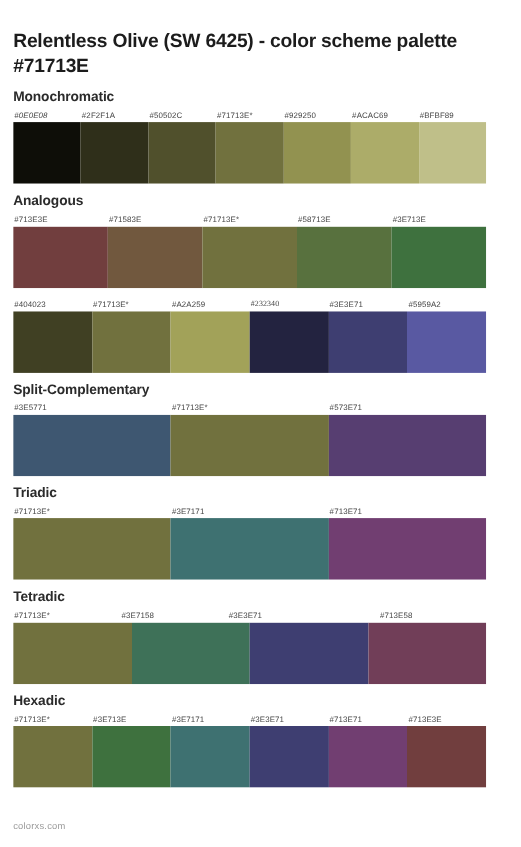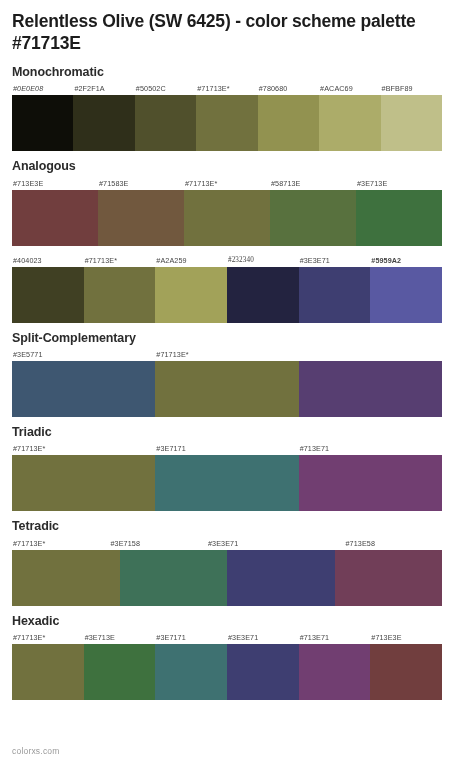--- a/index.html
+++ b/index.html
@@ -11,21 +11,21 @@
     width: 474px;
     height: 770px;
     font-family: "Liberation Sans", sans-serif;
     color: #222222;
     overflow: hidden;
   }
   .page {
     width: 474px;
     height: 770px;
     box-sizing: border-box;
-    padding: 0 12px;
+    padding: 16px 12px;
     position: relative;
     background: #ffffff;
   }
   .page-title {
     font-size: 17.5px;
     font-weight: bold;
     line-height: 1.25;
     color: #1c1c1c;
     letter-spacing: -0.2px;
     padding-top: 11px;
@@ -84,21 +84,21 @@
   <h1 class="page-title">Relentless Olive (SW 6425) - color scheme palette #71713E</h1>
 
   <div id="schemes-container">
       <div class="scheme-section">
         <div class="scheme-title">Monochromatic</div>
         <div class="labels-row">
           <div class="swatch-label" style="width: 14.2857%; font-style: italic;">#0E0E08</div>
           <div class="swatch-label" style="width: 14.2857%;">#2F2F1A</div>
           <div class="swatch-label" style="width: 14.2857%;">#50502C</div>
           <div class="swatch-label" style="width: 14.2857%;">#71713E*</div>
-          <div class="swatch-label" style="width: 14.2857%;">#780680</div>
+          <div class="swatch-label" style="width: 14.2857%;">#929250</div>
           <div class="swatch-label" style="width: 14.2857%;">#ACAC69</div>
           <div class="swatch-label" style="width: 14.2857%;">#BFBF89</div>
         </div>
         <div class="swatch-row">
           <div class="swatch" style="width: 14.2857%; background: rgb(14, 14, 8);"></div>
           <div class="swatch" style="width: 14.2857%; background: rgb(47, 47, 26);"></div>
           <div class="swatch" style="width: 14.2857%; background: rgb(80, 80, 44);"></div>
           <div class="swatch" style="width: 14.2857%; background: rgb(113, 113, 62);"></div>
           <div class="swatch" style="width: 14.2857%; background: rgb(146, 146, 80);"></div>
           <div class="swatch" style="width: 14.2857%; background: rgb(172, 172, 105);"></div>
@@ -122,36 +122,37 @@
           <div class="swatch" style="width: 20%; background: rgb(62, 113, 62);"></div>
         </div>
       </div>
       <div class="scheme-section">
         <div class="labels-row">
           <div class="swatch-label" style="width: 16.6667%;">#404023</div>
           <div class="swatch-label" style="width: 16.6667%;">#71713E*</div>
           <div class="swatch-label" style="width: 16.6667%;">#A2A259</div>
           <div class="swatch-label" style="width: 16.6667%; font-family: Liberation Serif, serif;">#232340</div>
           <div class="swatch-label" style="width: 16.6667%;">#3E3E71</div>
-          <div class="swatch-label" style="width: 16.6667%; font-weight: bold;">#5959A2</div>
+          <div class="swatch-label" style="width: 16.6667%;">#5959A2</div>
         </div>
         <div class="swatch-row">
           <div class="swatch" style="width: 16.6667%; background: rgb(64, 64, 35);"></div>
           <div class="swatch" style="width: 16.6667%; background: rgb(113, 113, 62);"></div>
           <div class="swatch" style="width: 16.6667%; background: rgb(162, 162, 89);"></div>
           <div class="swatch" style="width: 16.6667%; background: rgb(35, 35, 64);"></div>
           <div class="swatch" style="width: 16.6667%; background: rgb(62, 62, 113);"></div>
           <div class="swatch" style="width: 16.6667%; background: rgb(89, 89, 162);"></div>
         </div>
       </div>
       <div class="scheme-section">
         <div class="scheme-title">Split-Complementary</div>
         <div class="labels-row">
           <div class="swatch-label" style="width: 33.3333%;">#3E5771</div>
           <div class="swatch-label" style="width: 33.3333%;">#71713E*</div>
+          <div class="swatch-label" style="width: 33.3333%;">#573E71</div>
         </div>
         <div class="swatch-row">
           <div class="swatch" style="width: 33.3333%; background: rgb(62, 87, 113);"></div>
           <div class="swatch" style="width: 33.3333%; background: rgb(113, 113, 62);"></div>
           <div class="swatch" style="width: 33.3333%; background: rgb(87, 62, 113);"></div>
         </div>
       </div>
       <div class="scheme-section">
         <div class="scheme-title">Triadic</div>
         <div class="labels-row">

